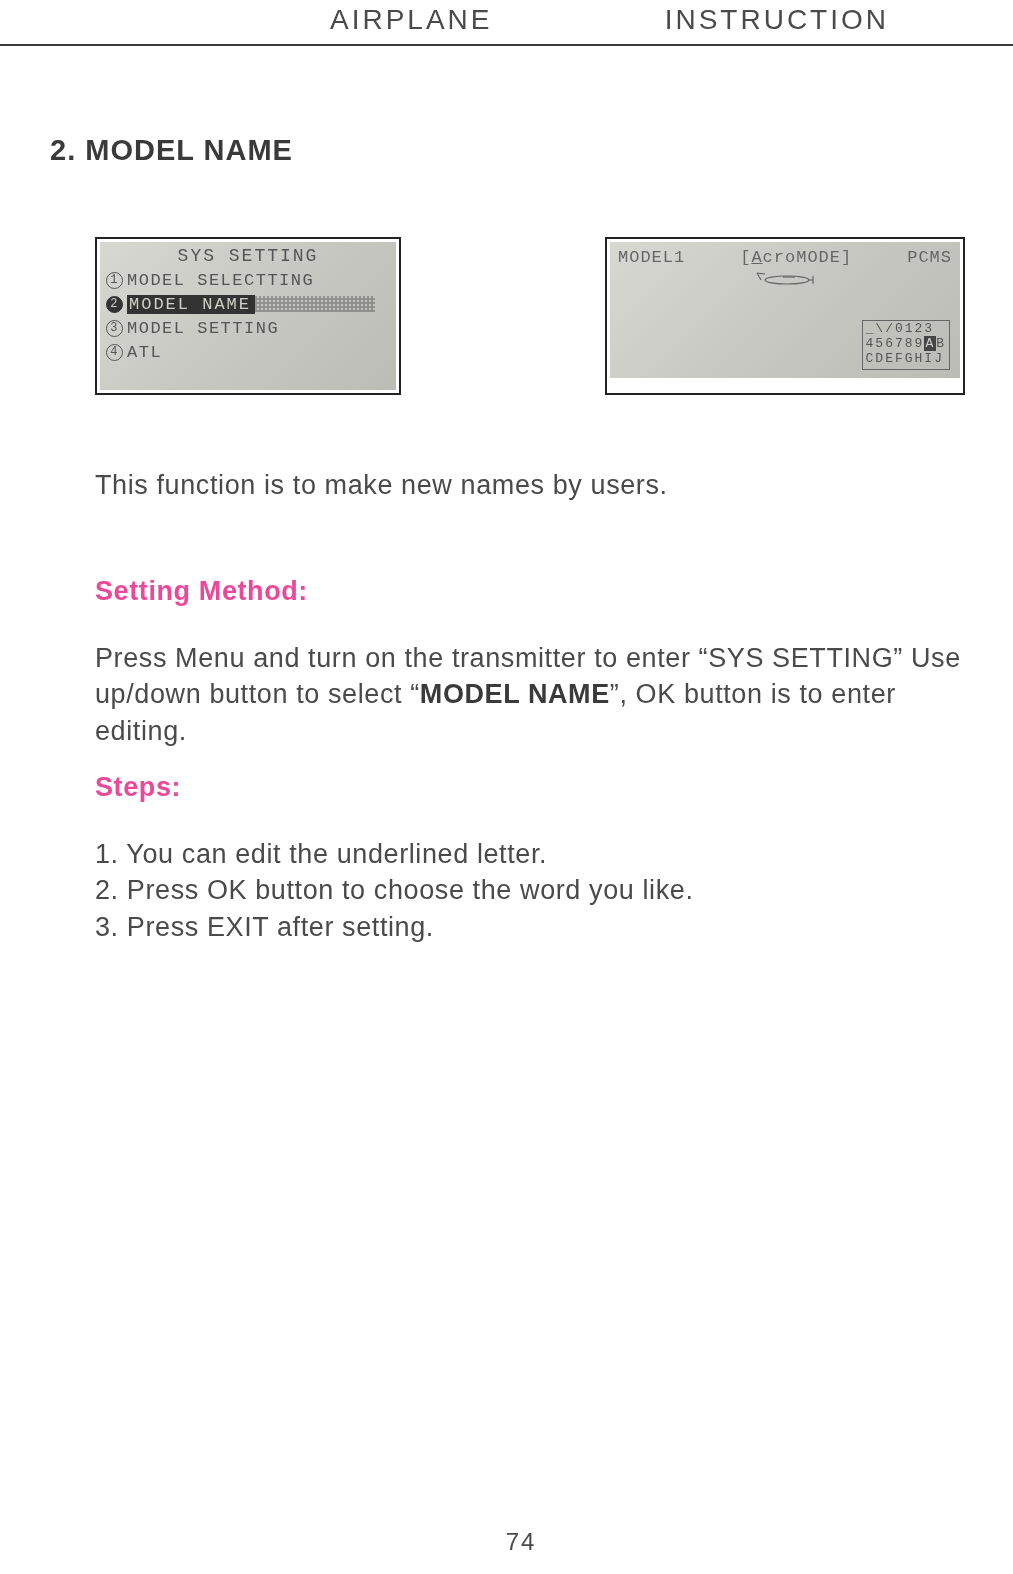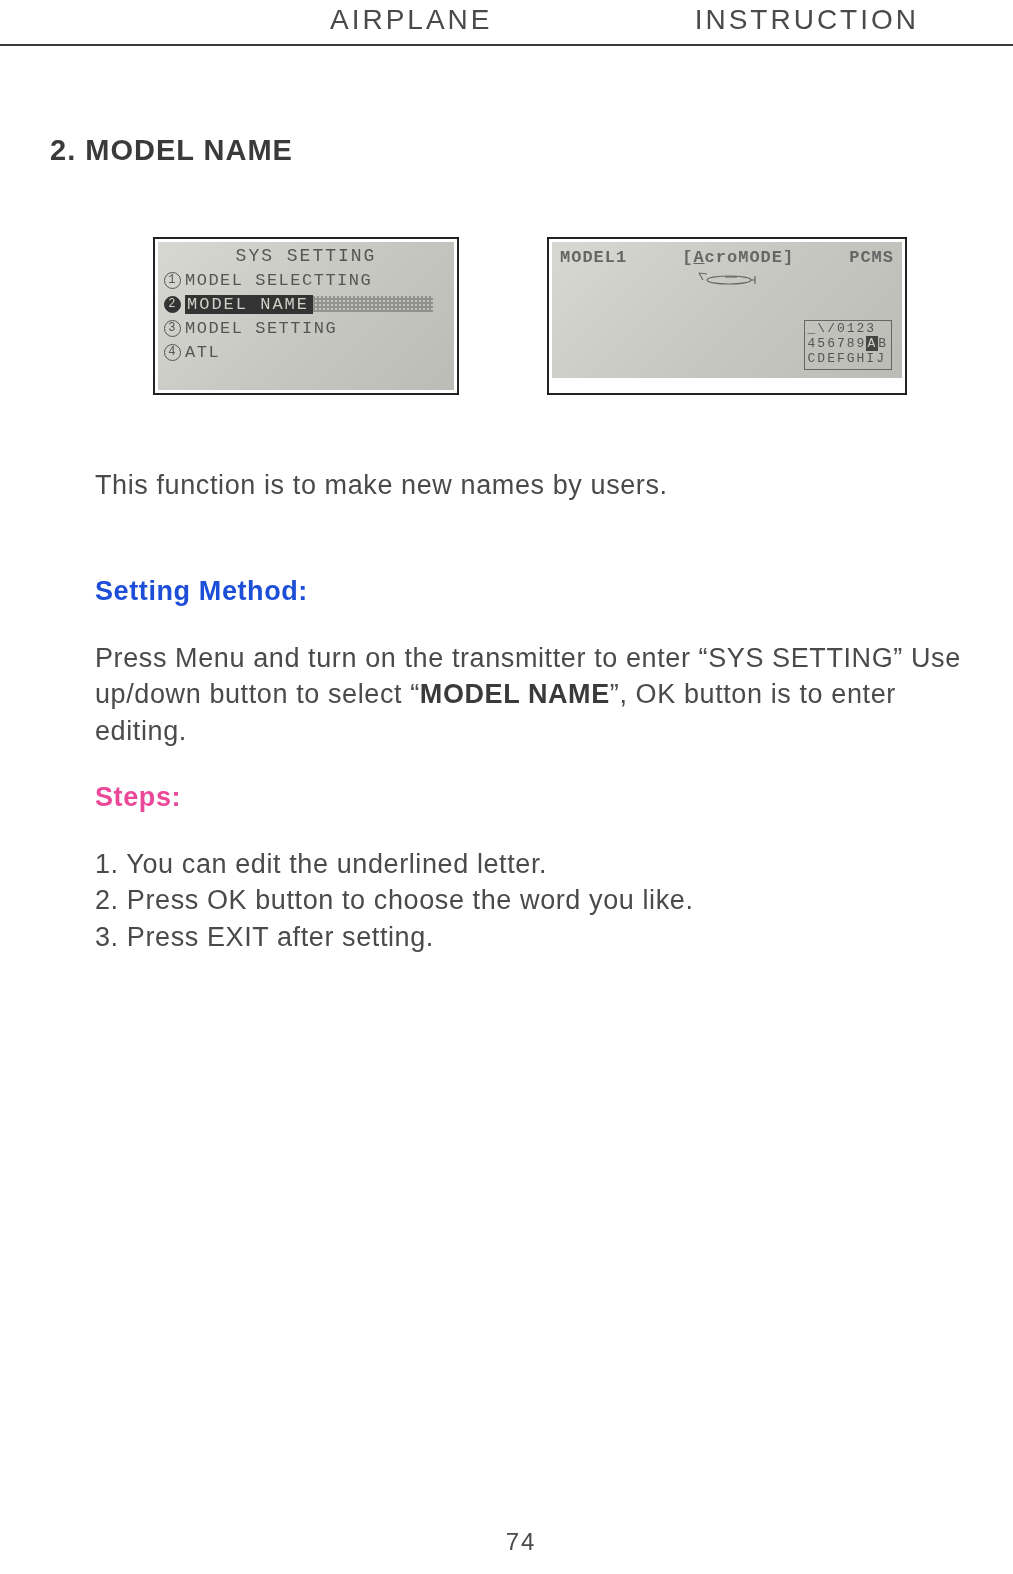--- a/index.html
+++ b/index.html
@@ -7,38 +7,38 @@
       width: 1013px;
       height: 1574px;
       background: #fff;
       font-family: Arial, Helvetica, sans-serif;
       color: #4a4a4a;
       position: relative;
     }
     .header {
       display: flex;
       justify-content: space-between;
-      padding: 0 44px 8px 330px;
+      padding: 0 74px 8px 330px;
       border-bottom: 2px solid #3a3a3a;
       font-size: 28px;
       letter-spacing: 3px;
       color: #4a4a4a;
       margin-top: 4px;
     }
     .header span:last-child { margin-right: 50px; }
     .section-title {
       font-weight: bold;
       font-size: 29px;
       letter-spacing: 1px;
       margin: 88px 0 0 50px;
       color: #3a3a3a;
     }
     .screens {
       display: flex;
-      justify-content: center;
+      justify-content: space-between;
       margin: 70px 48px 0 95px;
       gap: 88px;
     }
     .lcd {
       border: 2px solid #222;
       padding: 3px;
       display: inline-block;
     }
     .lcd-inner {
       background: linear-gradient(135deg, #d8d8d2 0%, #c8c8c2 50%, #bcbcb6 100%);
@@ -65,21 +65,21 @@
       background: #333; color: #d0d0c8; padding: 0 4px 0 2px;
       letter-spacing: 2px;
     }
     .hatch {
       display: inline-block; width: 120px; height: 16px; margin-left: 0;
       background: repeating-linear-gradient(0deg, #333 0 2px, transparent 2px 4px),
                   repeating-linear-gradient(90deg, #333 0 2px, transparent 2px 4px);
       opacity: 0.35; vertical-align: middle;
     }
 
-    .lcd2-top { display: flex; justify-content: space-between; align-items: center; font-size: 17px; color: #666; letter-spacing: 1px; font-weight: bold; }
+    .lcd2-top { display: flex; justify-content: space-between; align-items: center; font-size: 17px; color: #666; letter-spacing: 1px; }
     .lcd2-top .mid { flex: 0 0 auto; }
     .lcd2-top .a-under { text-decoration: underline; }
     .plane {
       text-align: center; margin: 2px 0 4px 0; font-size: 14px; color: #666;
     }
     .charbox {
       position: absolute; right: 10px; bottom: 8px;
       border: 1.5px solid #666; padding: 1px 3px 2px 3px;
       font-size: 13px; line-height: 1.15; letter-spacing: 2px;
       color: #555; text-align: left;
@@ -90,22 +90,22 @@
     }
 
     .body-text {
       margin: 72px 50px 0 95px;
       font-size: 27px;
       letter-spacing: 0.6px;
       line-height: 1.35;
       color: #4a4a4a;
     }
     .body-text .intro { margin-bottom: 70px; }
-    .body-text .sub { font-weight: bold; color: #1d4ed8; margin-bottom: 30px; }
-    .body-text .para { margin-bottom: 30px; }
+    .body-text .sub { font-weight: bold; color: #ec4899; margin-bottom: 30px; }
+    .body-text .para { margin-bottom: 20px; }
     .body-text .steps-h { font-weight: bold; color: #ec4899; margin-bottom: 30px; }
     .body-text .bold { font-weight: bold; color: #3a3a3a; }
 
     .page-num {
       position: absolute;
       bottom: 18px; left: 0; right: 0;
       text-align: center;
       font-size: 24px;
       letter-spacing: 2px;
       color: #4a4a4a;

